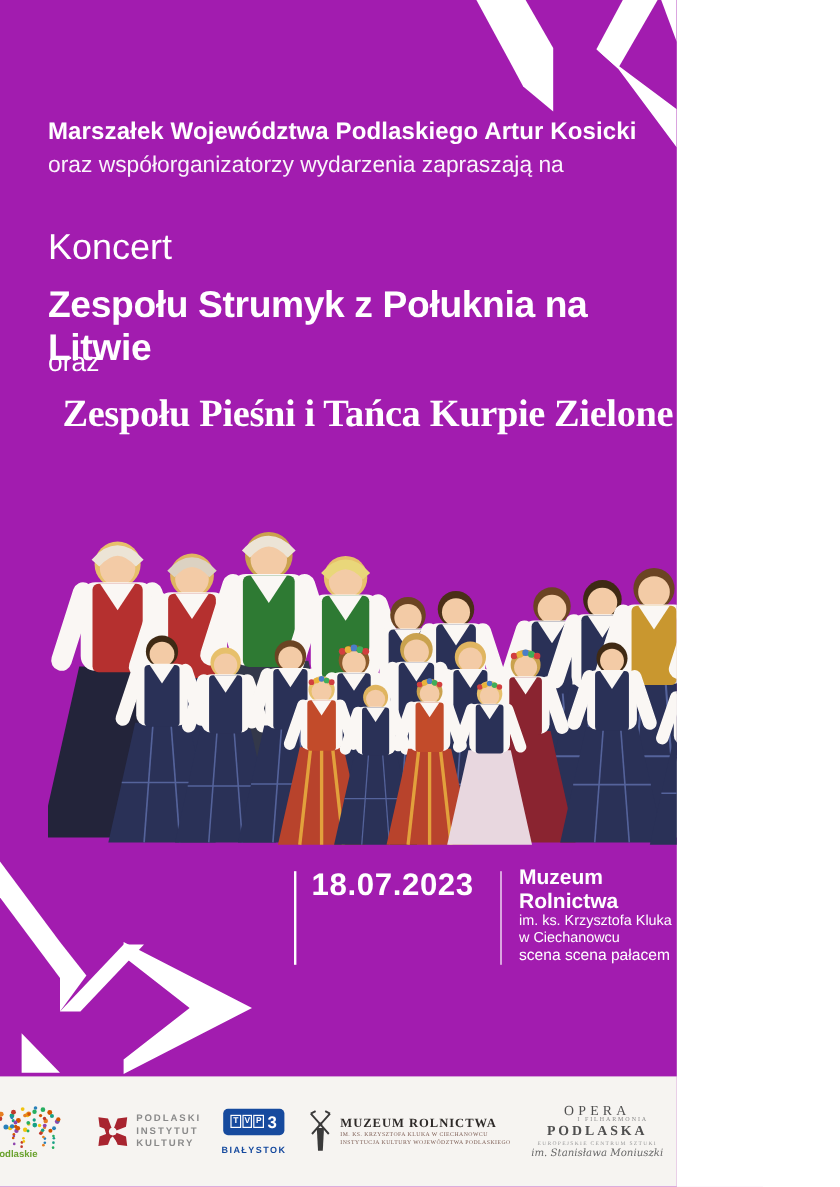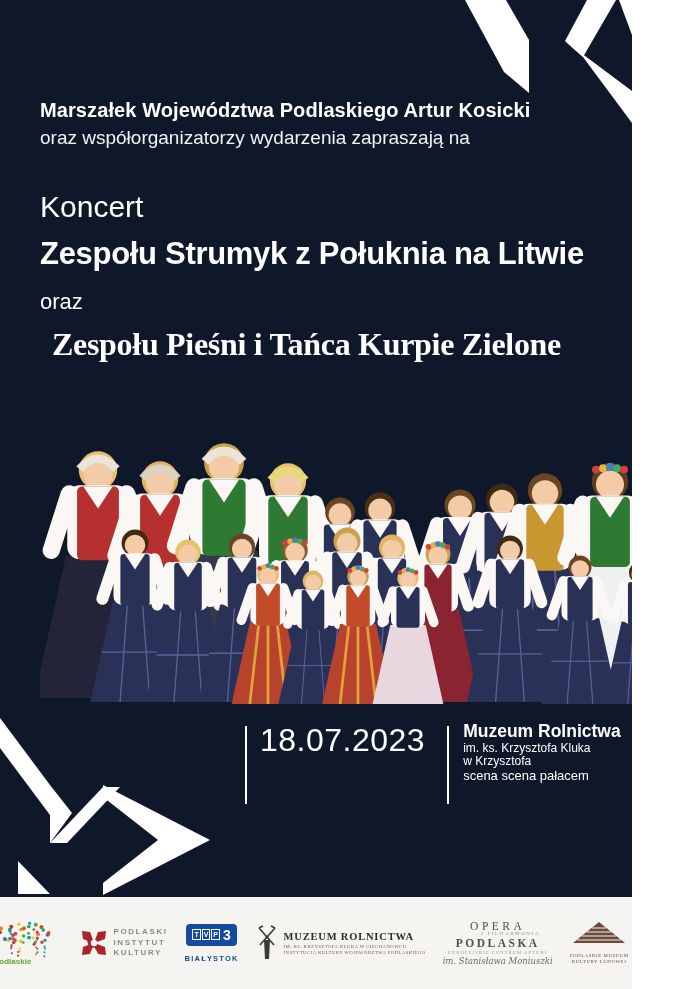--- a/index.html
+++ b/index.html
@@ -1,34 +1,34 @@
 <!DOCTYPE html>
 <html><head>
 <meta charset="utf-8">
 <style>
   html,body{margin:0;padding:0;background:#ffffff;}
   .poster{
-    position:relative;width:632px;height:989px;overflow:hidden;
-    background:#0f172a;color:#fff;
+    position:relative;width:564px;height:989px;overflow:hidden;
+    background:#a21caf;color:#fff;
     font-family:"Liberation Sans",sans-serif;
   }
   .abs{position:absolute;}
   
   .hdr1{left:40px;top:99px;font-size:20px;font-weight:700;letter-spacing:.1px;}
   .hdr2{left:40px;top:127px;font-size:19px;font-weight:400;color:rgba(255,255,255,.95);}
   
   .kicker{left:40px;top:190px;font-size:30px;font-weight:400;}
   .t1{left:40px;top:236px;font-size:31px;font-weight:700;letter-spacing:-.3px;}
   .oraz{left:40px;top:289px;font-size:22px;font-weight:400;}
   .t2{left:52px;top:326px;font-size:32px;font-weight:700;letter-spacing:-.3px;font-family:Liberation Serif, serif;}
   
   .details{left:245px;top:722px;display:flex;align-items:stretch;}
   .vline{width:2px;background:#fff;height:78px;margin-top:4px;}
   .datecol{margin-left:13px;margin-right:22px;}
-  .date{font-size:32px;font-weight:400;letter-spacing:.5px;}
+  .date{font-size:26px;font-weight:700;letter-spacing:.5px;}
   .time{font-size:25px;font-weight:700;margin-top:12px;letter-spacing:.5px;}
   .venuecol{margin-left:14px;line-height:1.12;}
   .vname{font-size:17.5px;font-weight:700;}
   .vline2,.vline3{font-size:12px;font-weight:400;}
   .vstage{font-size:13px;font-weight:400;margin-top:1px;}
   
   .footer{
     position:absolute;left:0;bottom:0;width:700px;height:92px;background:#f6f4f1;
     display:flex;align-items:center;justify-content:center;gap:17px;
     padding:0 22px;box-sizing:border-box;color:#6d6d6d;
@@ -418,21 +418,21 @@
 
   <div class="abs details">
     <div class="vline"></div>
     <div class="datecol">
       <div class="date">18.07.2023</div>
     </div>
     <div class="vline"></div>
     <div class="venuecol">
       <div class="vname">Muzeum Rolnictwa</div>
       <div class="vline2">im. ks. Krzysztofa Kluka</div>
-      <div class="vline3">w Krzysztofa</div>
+      <div class="vline3">w Ciechanowcu</div>
       <div class="vstage">scena scena pałacem</div>
     </div>
   </div>
 
   <div class="footer">
 
     <div class="logo">
       <svg id="bison" width="76" height="52" viewBox="0 0 76 52">
         <text x="6" y="47" font-size="8" font-weight="bold" fill="#6aa22e" id="bison-label">Podlaskie</text>
       <circle cx="40.76271795146749" cy="9.503598072158638" r="1.8348648769078864" fill="#27ae60"></circle>

